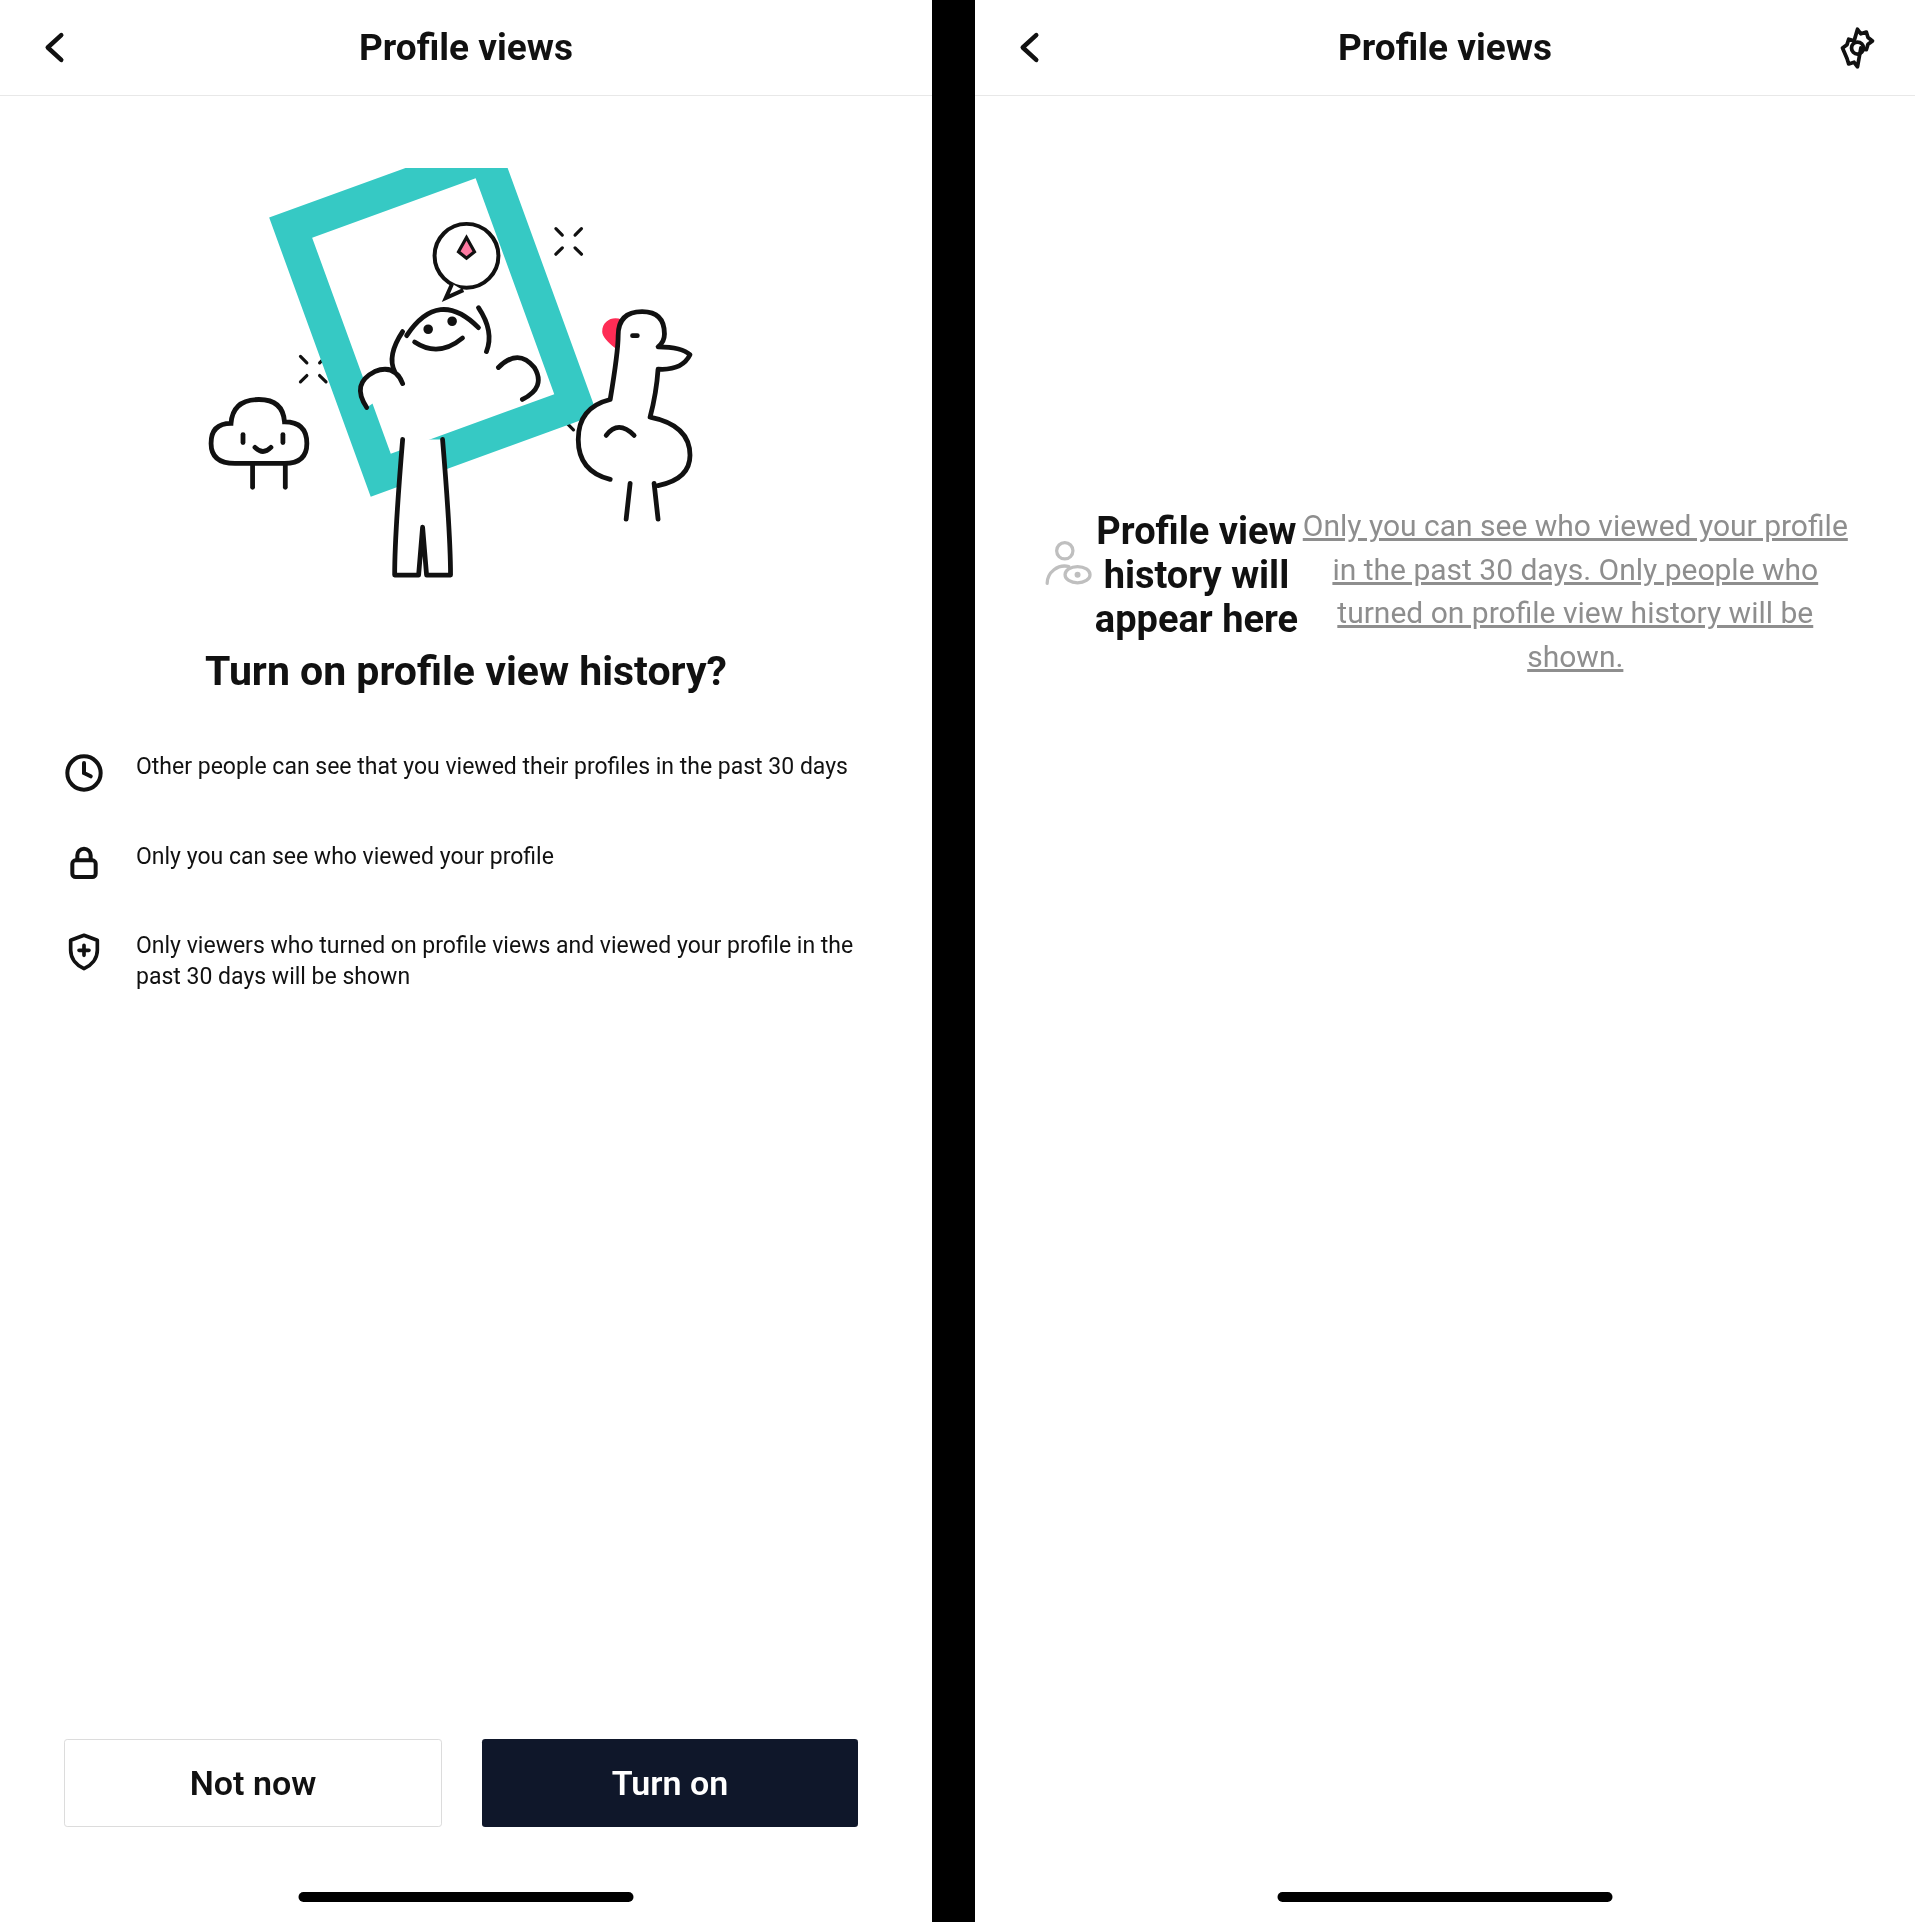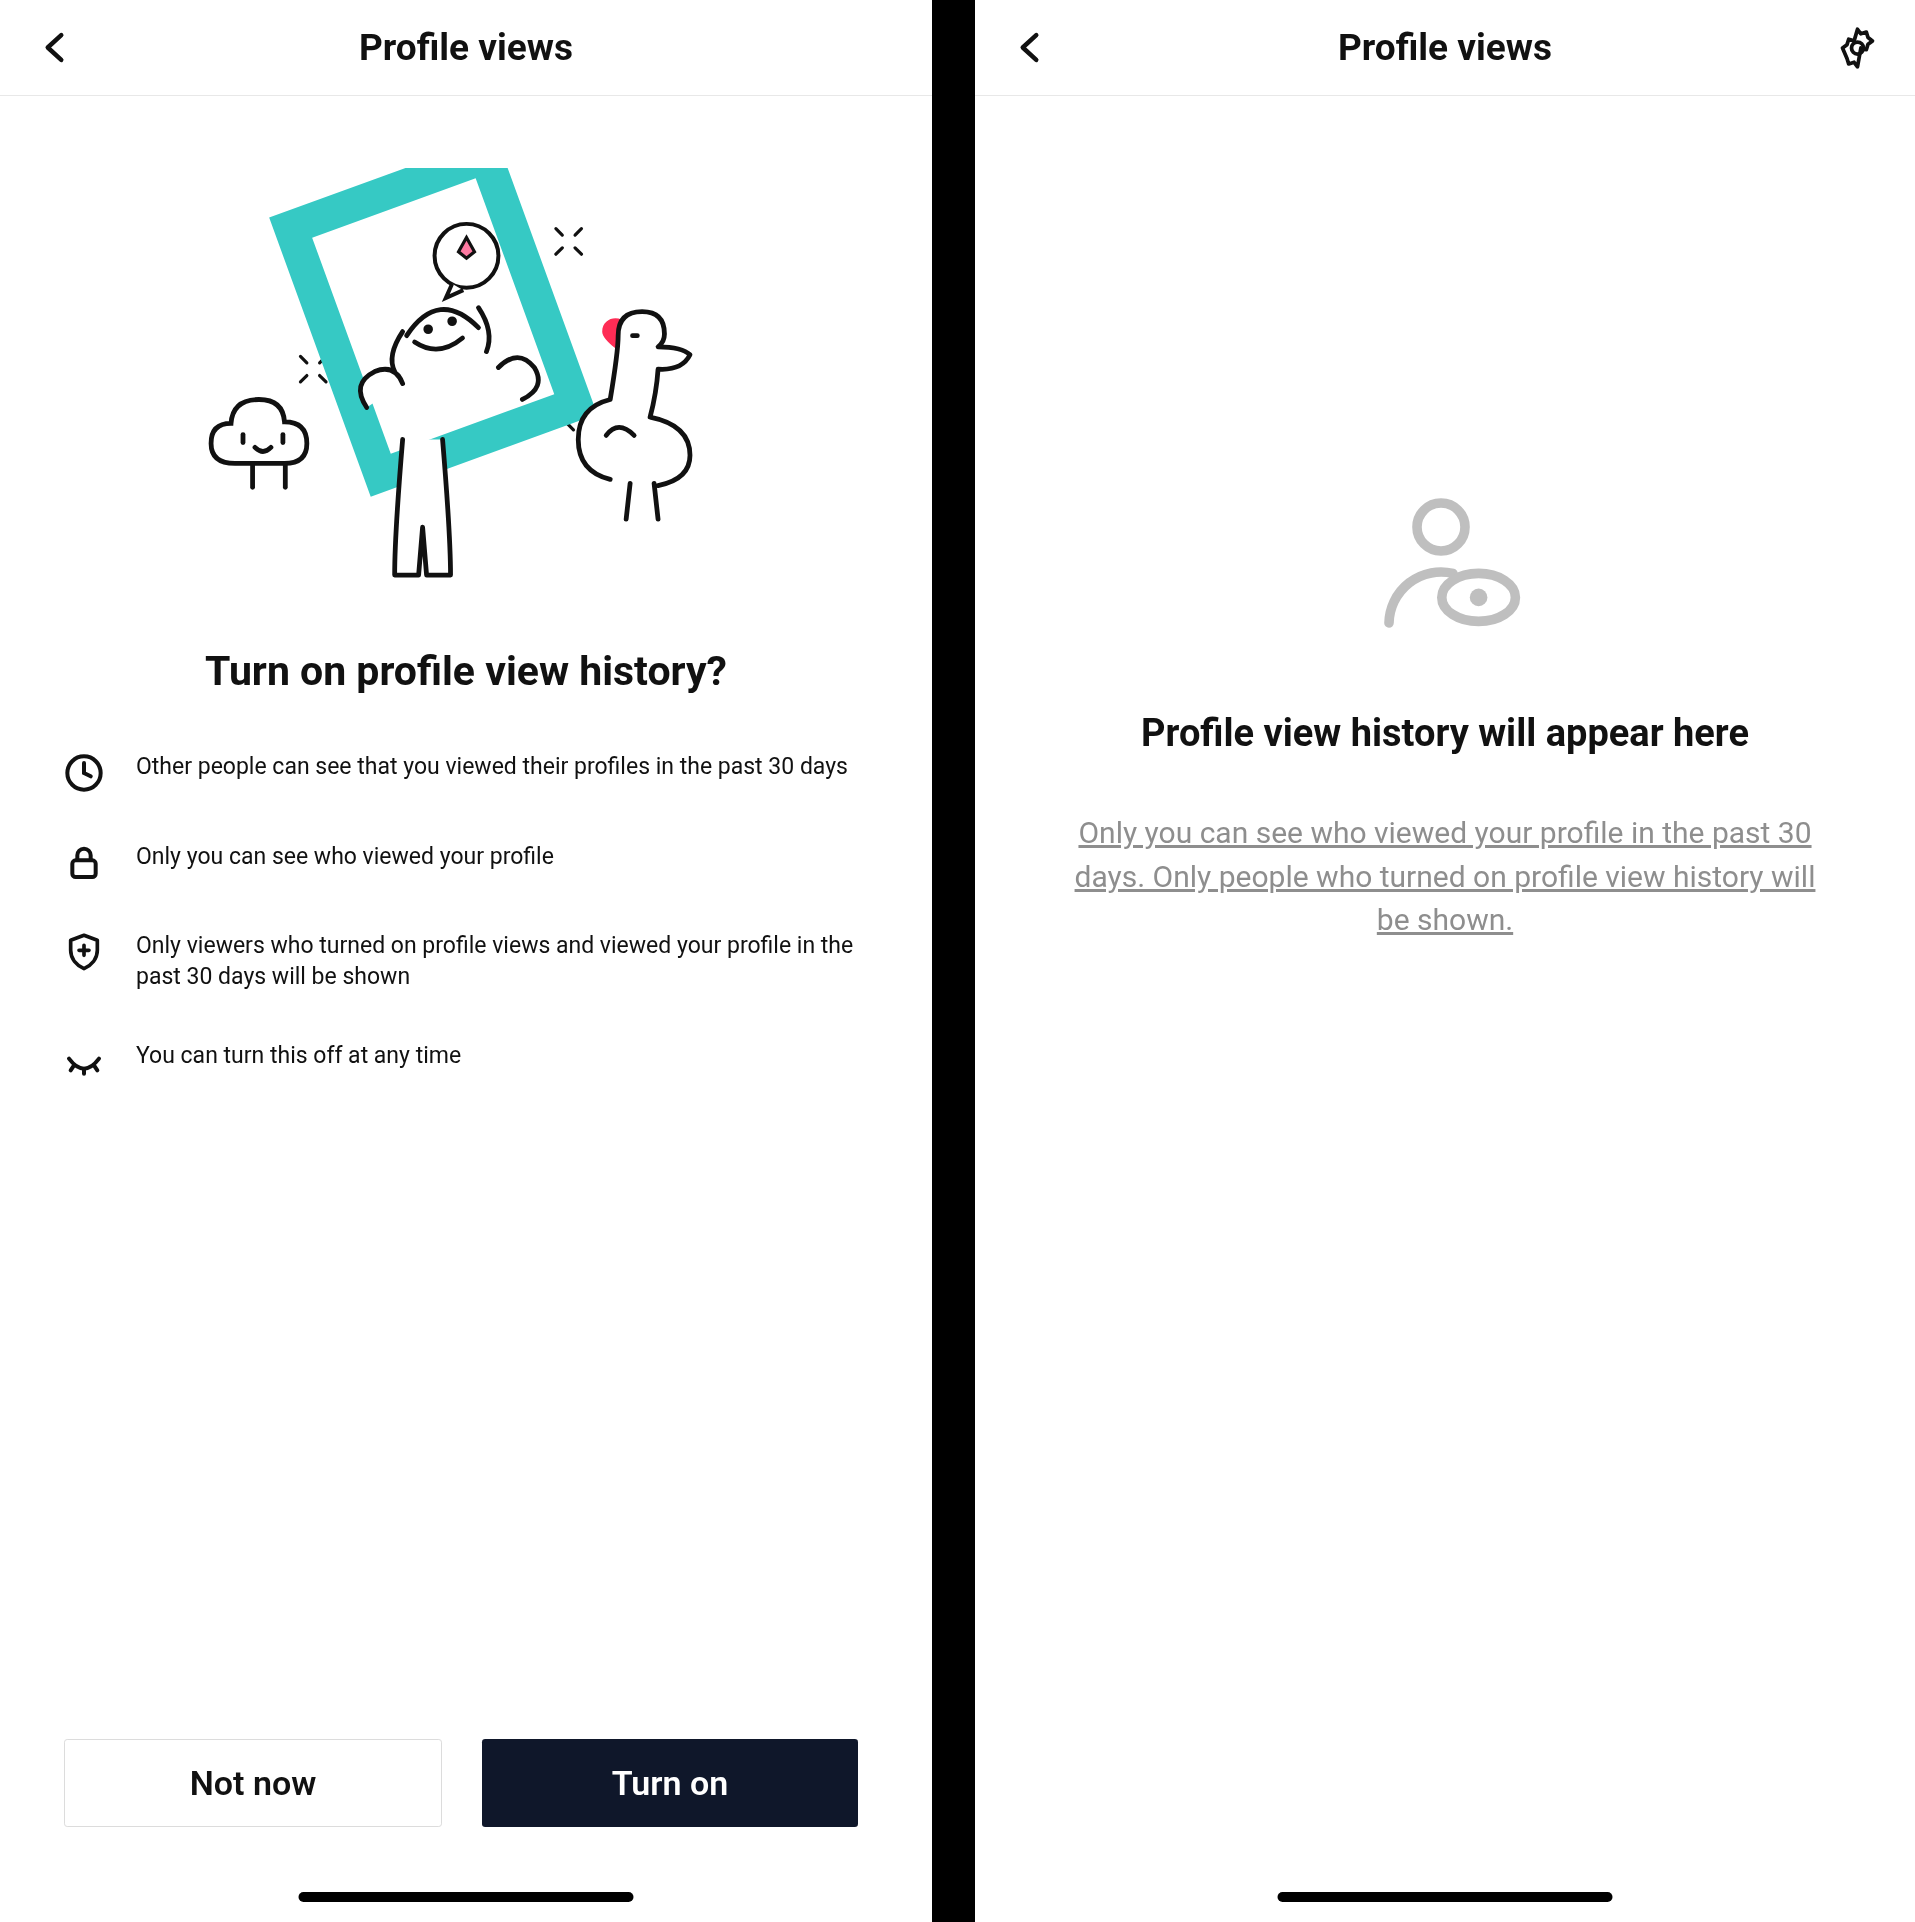--- a/index.html
+++ b/index.html
@@ -142,24 +142,23 @@
     width: 335px;
     height: 9.6px;
     border-radius: 16px;
     background: #000;
   }
 
   
   .empty-state {
     margin-top: 399px;
     display: flex;
-    flex-direction: column;
+    flex-direction: row;
     align-items: center;
     text-align: center;
-    gap: 24px;
   }
   .empty-icon {
     width: 160px;
     height: 136px;
     margin-bottom: 56px;
   }
   .empty-title {
     font-size: 38px;
     font-weight: 700;
     color: #111;
@@ -268,29 +267,20 @@
           </svg>
         <div class="feature-text">Only you can see who viewed your profile</div>
       </div>
       <div class="feature-item">
         <svg class="feature-icon" viewBox="0 0 24 24">
             <path d="M12 2 l8 3 v6 c0 5 -3.5 9 -8 11 c-4.5 -2 -8 -6 -8 -11 V5 z" stroke="#111" stroke-width="2.2" fill="none" stroke-linejoin="round"></path>
             <path d="M12 8 v6 M9 11 h6" stroke="#111" stroke-width="2.2" stroke-linecap="round"></path>
           </svg>
         <div class="feature-text">Only viewers who turned on profile views and viewed your profile in the past 30 days will be shown</div>
       </div>
-      <div class="feature-item">
-        <svg class="feature-icon" viewBox="0 0 24 24">
-            <path d="M3 10 q9 12 18 0" stroke="#111" stroke-width="2.4" fill="none" stroke-linecap="round"></path>
-            <line x1="6" y1="14" x2="4" y2="17" stroke="#111" stroke-width="2.4" stroke-linecap="round"></line>
-            <line x1="12" y1="16" x2="12" y2="19" stroke="#111" stroke-width="2.4" stroke-linecap="round"></line>
-            <line x1="18" y1="14" x2="20" y2="17" stroke="#111" stroke-width="2.4" stroke-linecap="round"></line>
-          </svg>
-        <div class="feature-text">You can turn this off at any time</div>
-      </div>
     </div>
   </div>
 
   <div class="button-row">
     <div class="btn btn-secondary">Not now</div>
     <div class="btn btn-primary">Turn on</div>
   </div>
 
   <div class="home-indicator"></div>
 </div>

